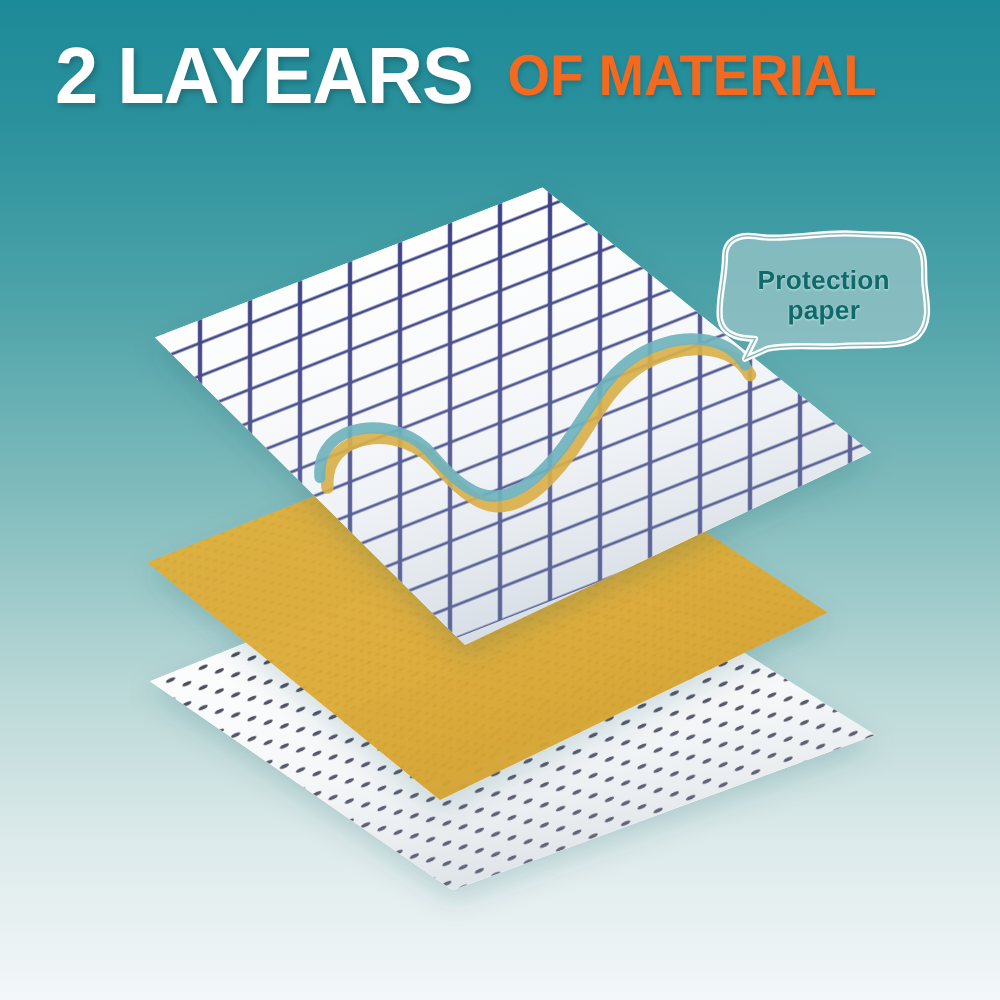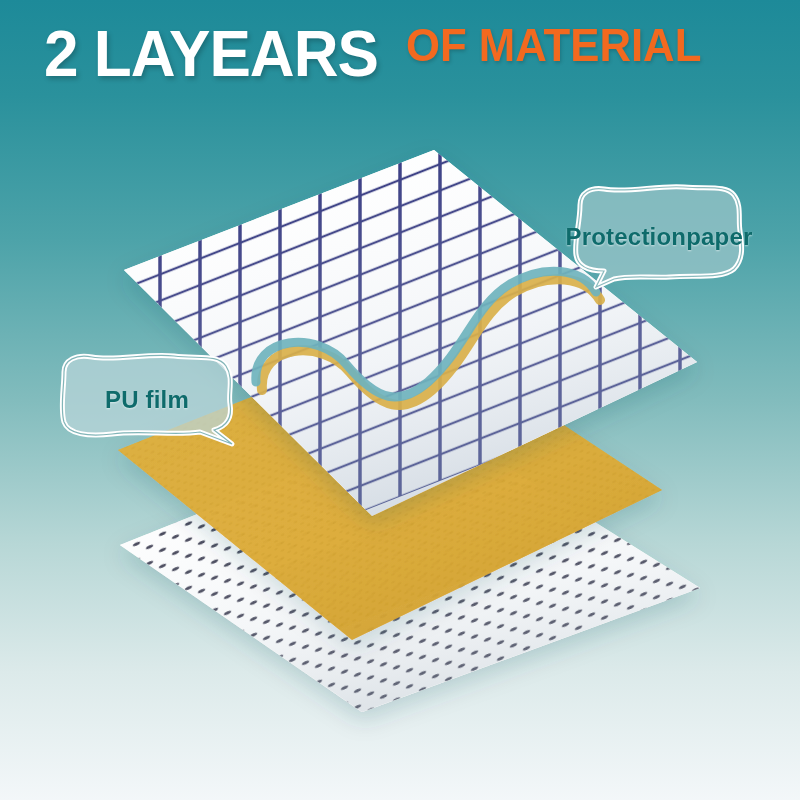--- a/index.html
+++ b/index.html
@@ -24,21 +24,21 @@
   }
 
   
   #title-bar {
     position: absolute;
     left: 44px;
     top: 22px;
     width: 740px;
     height: 76px;
     display: flex;
-    align-items: flex-start;
+    align-items: center;
     white-space: nowrap;
   }
   .title-main {
     font-size: 64px;
     font-weight: bold;
     color: #ffffff;
     letter-spacing: -1px;
     line-height: 1;
     text-shadow: 2px 3px 5px rgba(0,0,0,0.22);
     transform: scaleX(0.97);
@@ -66,26 +66,26 @@
   }
   #diagram svg {
     display: block;
   }
 
   
   .callout {
     position: absolute;
     box-sizing: border-box;
     display: flex;
-    flex-direction: row;
+    flex-direction: column;
     align-items: center;
     justify-content: center;
     color: #0e6b6b;
     font-weight: bold;
-    font-size: 24px;
+    font-size: 21px;
     line-height: 1.14;
     text-align: center;
     letter-spacing: 0.2px;
     pointer-events: auto;
   }
   .callout .cotext {
     position: relative;
     z-index: 3;
     text-shadow: 0 1px 2px rgba(255,255,255,0.55);
   }
@@ -224,26 +224,15 @@
                C8,58 14,40 14,22 Z" fill="rgba(150,195,198,0.78)" stroke="#ffffff" stroke-width="5" stroke-linejoin="round"></path>
       <path d="M14,22 C14,10 24,4 38,6 C62,10 92,2 118,4 C142,6 160,2 168,12
                C176,22 172,36 174,48 C176,62 178,76 168,86 C156,96 130,92 104,94
                C86,95 64,92 48,96 L30,104 L38,88 C24,88 12,84 10,72
                C8,58 14,40 14,22 Z" fill="none" stroke="#3f8d92" stroke-width="1.2" opacity="0.6"></path>
     </svg>
     <span class="cotext">Protection</span>
     <span class="cotext">paper</span>
   </div>
 
-  <div class="callout" id="callout-pu">
-    <svg class="cobg" viewBox="0 0 186 96" preserveAspectRatio="none">
-      <path d="M10,20 C10,8 22,2 38,5 C62,9 94,1 120,4 C144,7 164,2 172,14
-               C180,26 174,40 176,52 C178,64 174,74 160,78 L178,92 L146,80
-               C122,84 86,78 58,82 C34,85 14,82 10,70 C6,56 10,36 10,20 Z" fill="rgba(186,214,218,0.72)" stroke="#ffffff" stroke-width="5" stroke-linejoin="round"></path>
-      <path d="M10,20 C10,8 22,2 38,5 C62,9 94,1 120,4 C144,7 164,2 172,14
-               C180,26 174,40 176,52 C178,64 174,74 160,78 L178,92 L146,80
-               C122,84 86,78 58,82 C34,85 14,82 10,70 C6,56 10,36 10,20 Z" fill="none" stroke="#3f8d92" stroke-width="1.2" opacity="0.65"></path>
-    </svg>
-    <span class="cotext">PU film</span>
-  </div>
 
 
 </div>
 
 </body></html>

